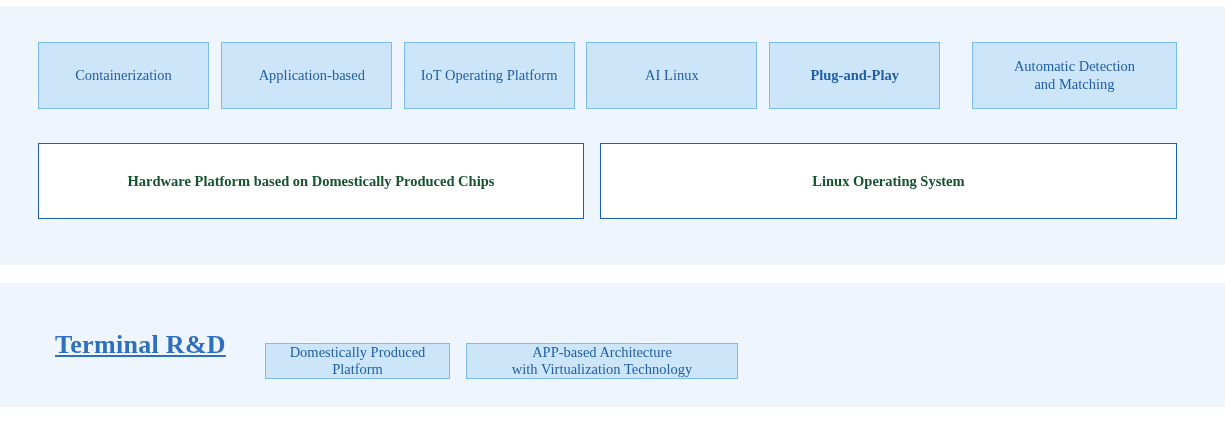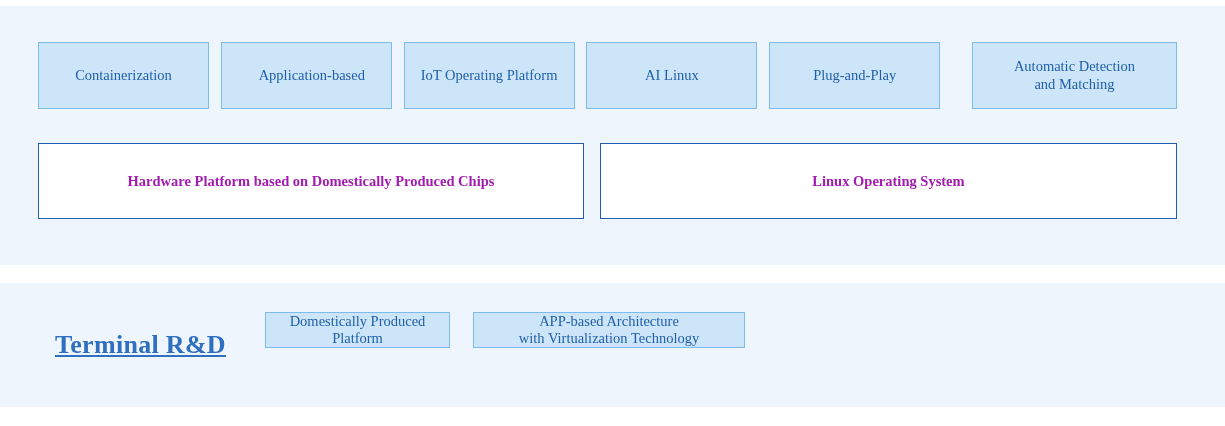--- a/index.html
+++ b/index.html
@@ -59,38 +59,38 @@
     display: flex;
     align-items: center;
     justify-content: center;
     padding: 0 6px;
     box-sizing: border-box;
   }
   .chip-1 { width: 171px; }
   .chip-2 { width: 171px; padding-left: 17px; }
   .chip-3 { width: 171px; }
   .chip-4 { width: 171px; }
-  .chip-5 { width: 171px; }
+  .chip-5 { width: 171px; font-weight: bold; }
   .chip-6 { width: 205px; margin-left: 20px; }
 
   
   .foundation-row {
     position: absolute;
     top: 143px;
     left: 38px;
     width: 1139px;
     height: 76px;
     display: flex;
     justify-content: space-between;
     align-items: stretch;
   }
   .foundation {
     background: #ffffff;
     border: 1px solid #1f5fb0;
-    color: #a21caf;
+    color: #14532d;
     font-size: 14.5px;
     font-weight: bold;
     display: flex;
     align-items: center;
     justify-content: center;
     text-align: center;
     box-sizing: border-box;
     padding: 0 8px;
   }
   .foundation-1 { width: 546px; }
@@ -108,22 +108,21 @@
     letter-spacing: 0.3px;
     white-space: nowrap;
     text-decoration: underline;
   }
   .rnd-row {
     position: absolute;
     top: 312px;
     left: 265px;
     height: 67px;
     display: flex;
-    align-items: flex-start;
-    gap: 7px;
+    align-items: flex-end;
   }
   .rnd-box {
     background: #cde5f9;
     border: 1px solid #7cbceb;
     color: #205fa8;
     font-size: 14.5px;
     line-height: 1.18;
     text-align: center;
     display: flex;
     align-items: center;

